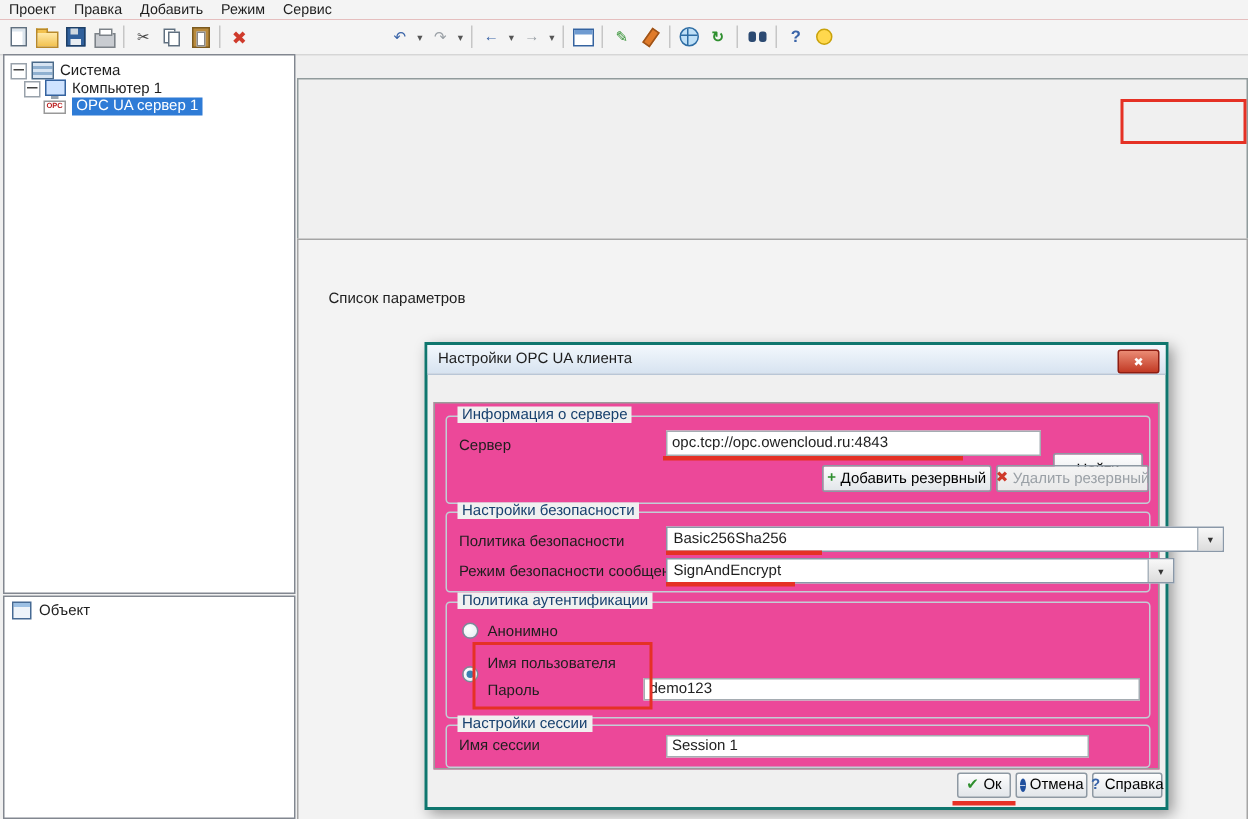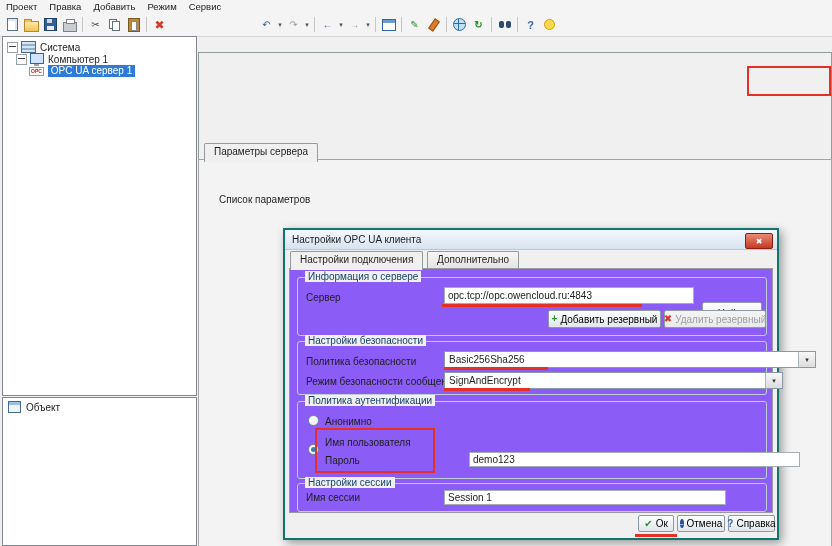--- a/index.html
+++ b/index.html
@@ -83,21 +83,21 @@
   .chev-circle::after{content:"";position:absolute;left:3px;top:2px;width:5px;height:5px;
     border-left:2px solid #35639f;border-bottom:2px solid #35639f;transform:rotate(-45deg)}
 
   
   .dialog{position:absolute;left:283px;top:228px;width:492px;height:308px;background:#f0f0f0;
     border:2px solid #0f766e;box-shadow:3px 3px 9px rgba(0,0,0,.38);z-index:40}
   .dlg-title{position:absolute;left:0;top:0;right:0;height:20px;background:linear-gradient(#f3f8fd,#d7e3f0);
     border-bottom:1px solid #b9c6d6;display:flex;align-items:center;padding-left:7px;box-sizing:border-box}
   .dlg-close{position:absolute;right:4px;top:3px;width:26px;height:14px;background:linear-gradient(#ea8b74,#c23a25);
     border:1px solid #8e1d12;border-radius:2px;color:#fff;font-size:8px;display:flex;align-items:center;justify-content:center}
-  .dlg-content{position:absolute;left:4px;top:38px;width:482px;height:243px;border:1px solid #9b9b9b;background:#8b5cf6;z-index:2}
+  .dlg-content{position:absolute;left:4px;top:38px;width:482px;height:243px;border:1px solid #9b9b9b;background:#ec4899;z-index:2}
 
   
   .mark-line{position:absolute;height:3px;background:#e53125;z-index:70;pointer-events:none}
   .mark-box{position:absolute;border:2px solid #e53125;z-index:70;pointer-events:none}
 </style>
 </head>
 <body>
 
 <div class="window">
 
@@ -231,38 +231,31 @@
       <span class="bic g-red">✖</span>
       <span>Настройки</span>
     </button>
   </div>
 
   <div class="mark-box" style="left:747px;top:66px;width:80px;height:26px"></div>
 
   <span class="chev-circle" style="left:207px;top:125px"><span></span></span>
   <span class="lbl" style="left:227px;top:128px">Атрибуты узла</span>
 
-  <div class="tabbar" style="left:204px;top:143px;z-index:4">
-    <span class="tab active" style="z-index:5">Параметры сервера</span>
-  </div>
   <div class="paramspanel"></div>
   <span class="lbl" style="left:219px;top:194px;z-index:4">Список параметров</span>
 
   <div class="dialog">
     <div class="dlg-title">
       <span>Настройки OPC UA клиента</span>
     </div>
     <div class="dlg-close">
       <span>✖</span>
     </div>
 
-    <div class="tabbar" style="left:5px;top:21px;z-index:3">
-      <span class="tab active" style="z-index:5">Настройки подключения</span>
-      <span class="tab">Дополнительно</span>
-    </div>
 
     <div class="dlg-content">
 
       <div class="group" style="left:7px;top:8px;width:468px;height:57px">
         <span class="glabel">Информация о сервере</span>
         <span class="lbl" style="left:8px;top:14px">Сервер</span>
         <input class="tin" style="left: 146px; top: 9px; width: 250px; height: 17px;" value="opc.tcp://opc.owencloud.ru:4843">
         <button class="btn" style="left:404px;top:24px;width:60px;height:22px">
           <span>Найти</span>
         </button>
@@ -290,21 +283,21 @@
         </div>
       </div>
 
       <div class="group" style="left:7px;top:132px;width:468px;height:76px">
         <span class="glabel">Политика аутентификации</span>
         <span class="radio" style="left:10px;top:13px"></span>
         <span class="lbl" style="left:27px;top:14px">Анонимно</span>
         <span class="radio checked" style="left:10px;top:42px"></span>
         <span class="lbl" style="left:27px;top:35px">Имя пользователя</span>
         <span class="lbl" style="left:27px;top:53px">Пароль</span>
-        <input class="tin" style="left: 131px; top: 50px; width: 331px; height: 15px; margin-left: 40px;" value="demo123">
+        <input class="tin" style="left: 131px; top: 50px; width: 331px; height: 15px;" value="demo123">
       </div>
 
       <div class="group" style="left:7px;top:214px;width:468px;height:27px">
         <span class="glabel">Настройки сессии</span>
         <span class="lbl" style="left:8px;top:8px">Имя сессии</span>
         <input class="tin" style="left: 146px; top: 6px; width: 282px; height: 15px;" value="Session 1">
       </div>
     </div>
 
     <button class="btn" style="left:353px;top:285px;width:36px;height:17px">

